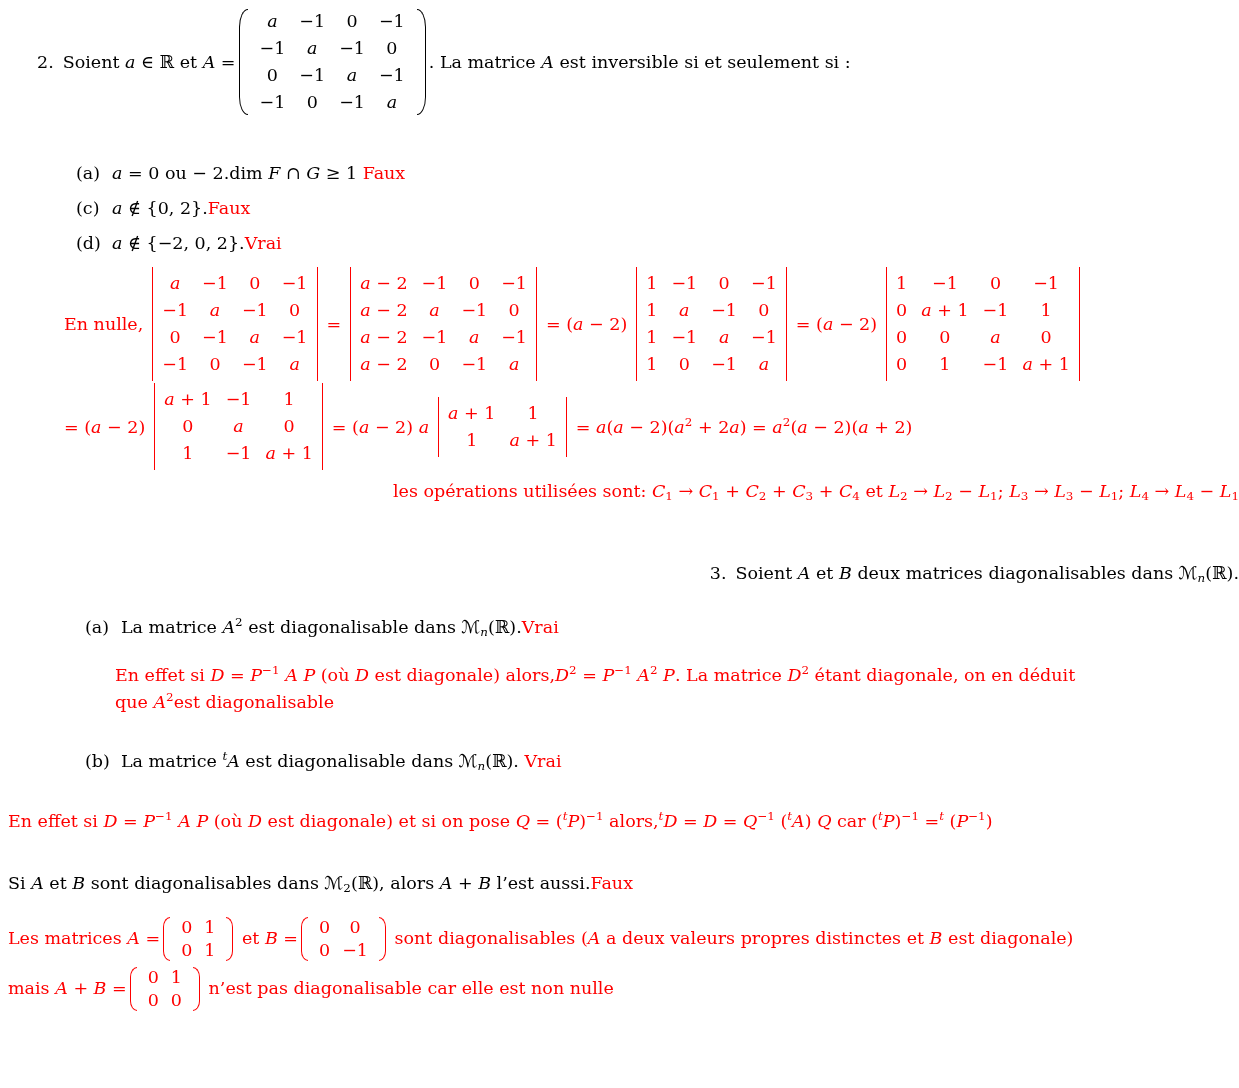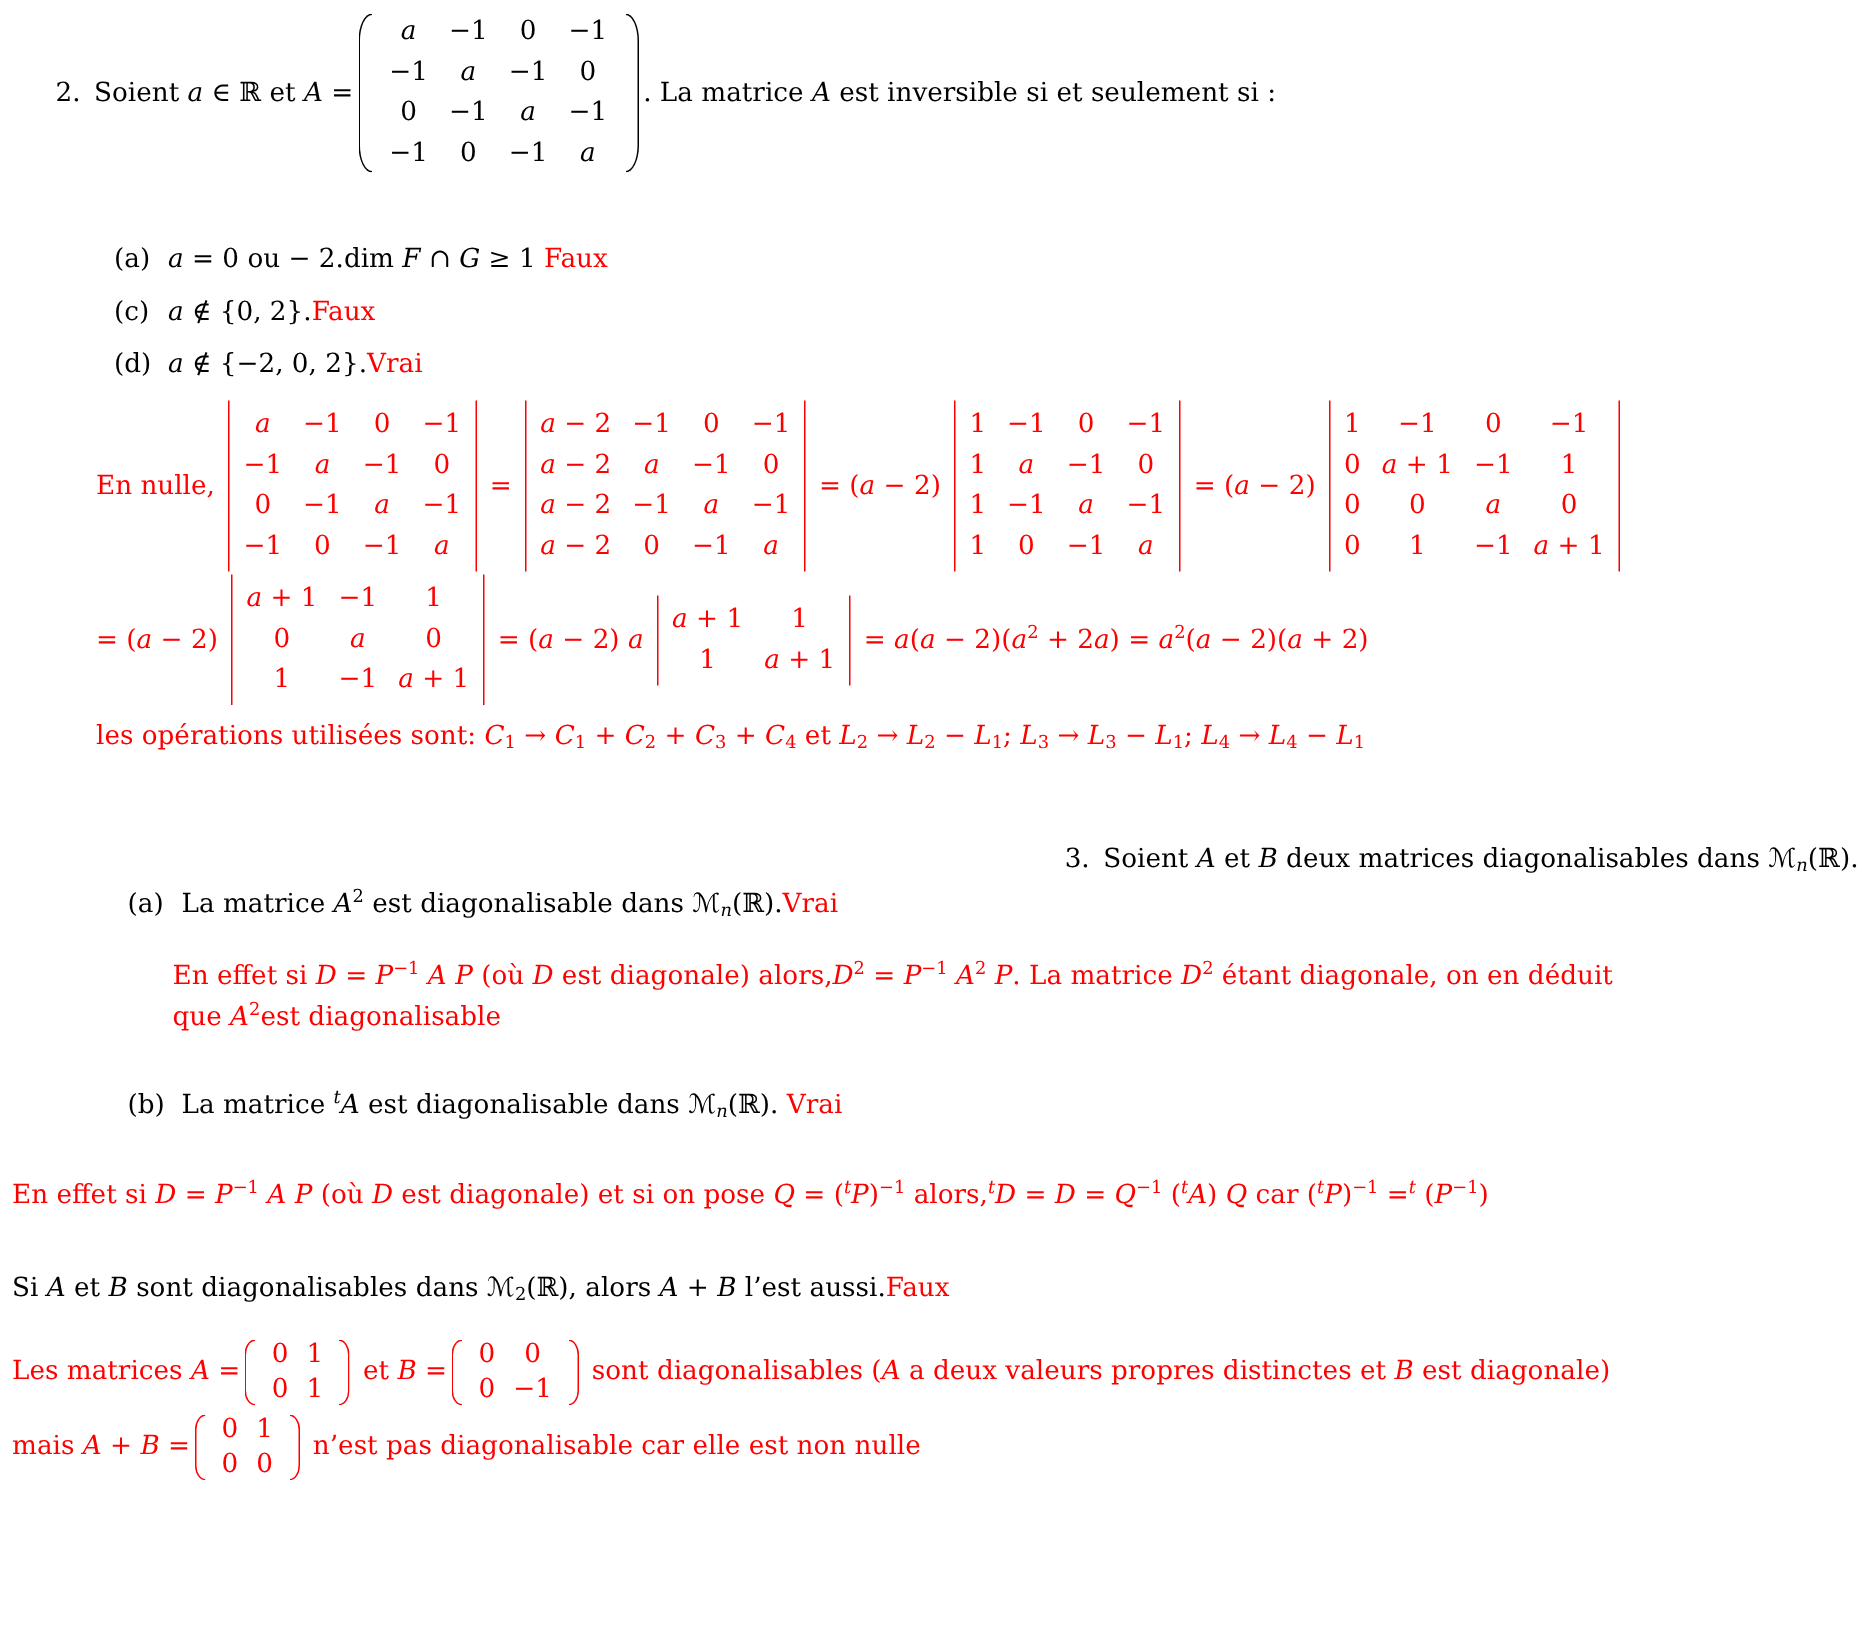--- a/index.html
+++ b/index.html
@@ -32,25 +32,25 @@
   .det .mgrid{border-left:1.5px solid currentColor;border-right:1.5px solid currentColor;padding:3px 2px;}
 
   .intro{display:flex;align-items:center;margin:8px 0 0 37px;}
   .qnum{margin-right:9px;}
   .opts{margin:40px 0 0 76px;}
   .opt{line-height:35px;}
   .olabel{display:inline-block;width:36px;}
   .proof{margin:6px 0 0 64px;}
   .prow{display:flex;align-items:center;gap:9px;}
   .prow + .prow{margin-top:2px;}
-  .opsline{margin-top:6px;line-height:30px;}
+  .opsline{margin-top:6px;line-height:30px;text-align:right;}
 
   .q3head{margin:52px 0 0 37px;line-height:30px;text-align:right;}
   .q3item{margin-left:85px;line-height:30px;}
-  .q3a{}
+  .q3a{margin-top:24px;}
   .expl-a{margin:20px 0 0 115px;line-height:27px;max-width:1124px;}
   .q3b{margin-top:30px;}
   .expl-b{margin:30px 0 0 8px;line-height:30px;}
   .stc{margin:32px 0 0 8px;line-height:30px;}
   .fp{margin-left:8px;line-height:27px;}
   .fp1{margin-top:18px;}
   .fp2{margin-top:4px;}
 </style>
 </head>
 <body>

